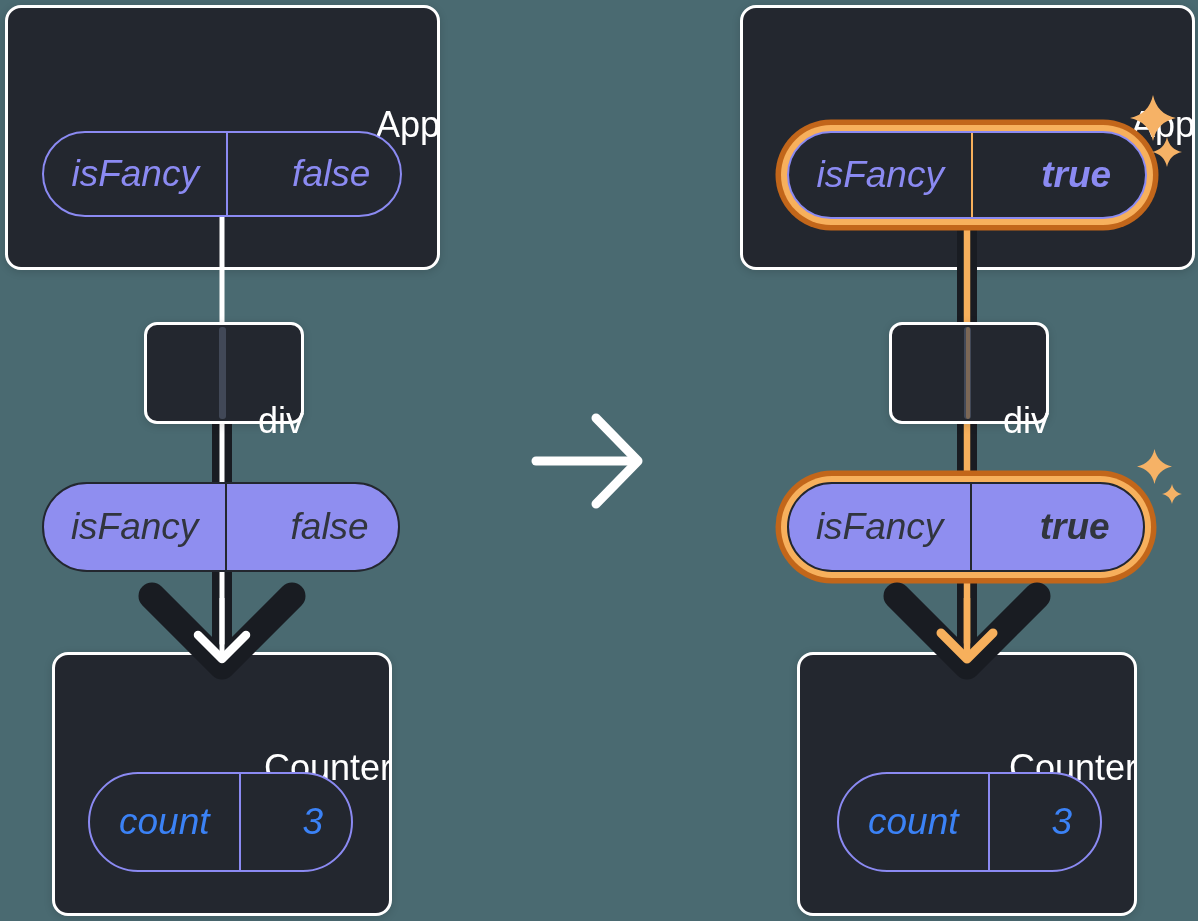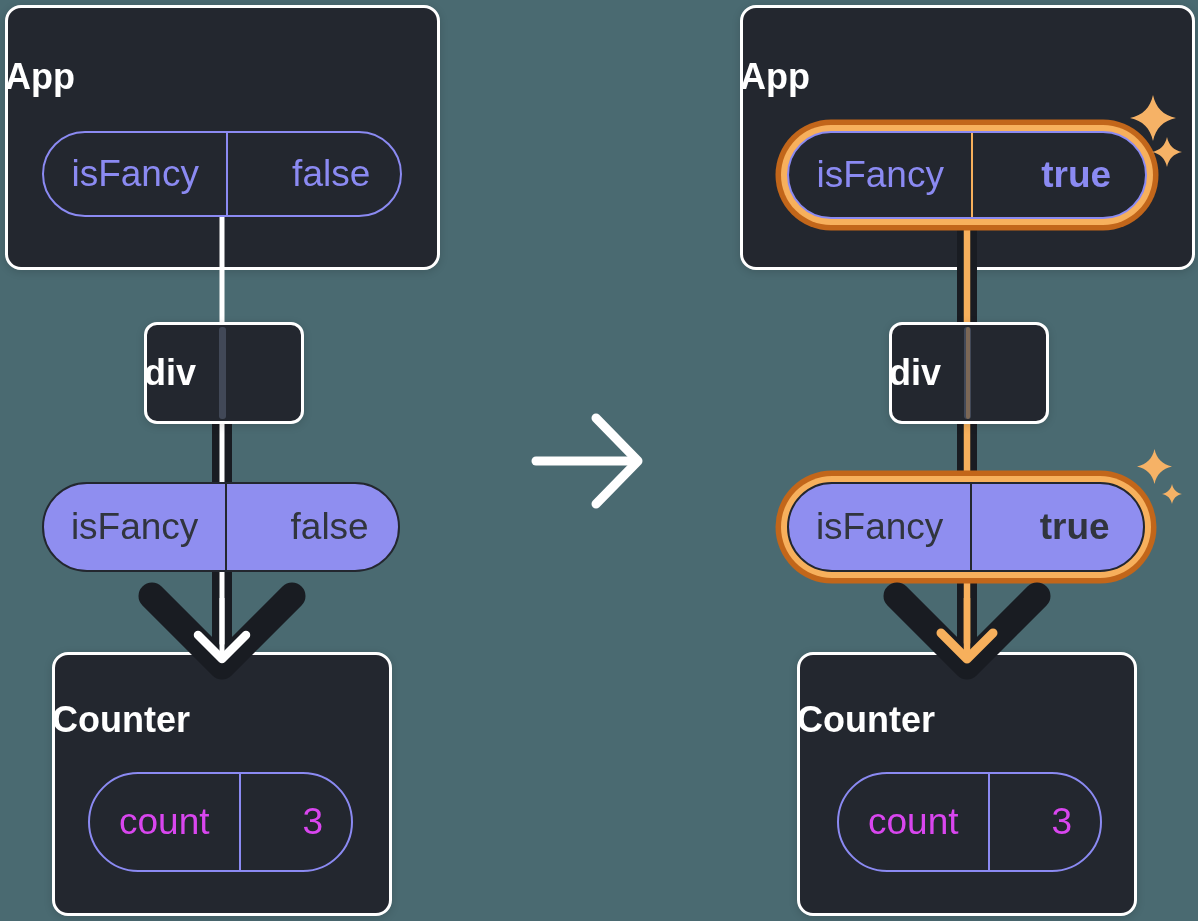--- a/index.html
+++ b/index.html
@@ -11,38 +11,38 @@
   .abs { position:absolute; box-sizing:border-box; }
   .z1 { z-index:1; } .z2 { z-index:2; } .z3 { z-index:3; } .z4 { z-index:4; } .z5 { z-index:5; }
 
   .panel {
     background:#23272f;
     border:3.5px solid #ffffff;
     border-radius:16px;
     box-shadow:0 2px 8px rgba(0,0,0,0.15);
   }
   .title {
-    color:#ffffff; font-size:36px; font-weight:700;
-    text-align:left; line-height:42px;
+    color:#ffffff; font-size:36px; font-weight:400;
+    text-align:right; line-height:42px;margin-top:48px;
   }
-  .pill { border-radius:999px; display:flex; align-items:stretch; overflow:hidden; }
+  .pill { border-radius:999px; display:flex; align-items:stretch; overflow:hidden;font-style:italic; }
   .pill .cell {
     display:flex; align-items:center; justify-content:center;
     font-size:37px; font-weight:400;
   }
   .cell.k { width:57%; } .cell.v { width:43%;margin-left:34px; }
   .count-pill .cell.k { width:66%; } .count-pill .cell.v { width:34%; }
 
   .state-pill { border:2.5px solid #8b8af2; color:#8b8af2; background:#23272f; }
   .state-pill .cell.k { border-right:2.5px solid #8b8af2; }
 
   .prop-pill { background:#8f8ef0; border:2.5px solid #23272f; color:#31353e; }
   .prop-pill .cell.k { border-right:2.5px solid #23272f; }
 
-  .count-pill { border:2.5px solid #8b8af2; color:#d946ef; background:#23272f; }
+  .count-pill { border:2.5px solid #8b8af2; color:#3b82f6; background:#23272f; }
   .count-pill .cell.k { border-right:2.5px solid #8b8af2; }
 
   .ring { box-shadow:0 0 0 6px #f7b05c, 0 0 0 11.5px #c2661a; }
   .state-pill.ring .cell.k { border-right-color:#f7b05c; }
   .v.bold { font-weight:700; }
 
   .band-gray { background:rgba(173,190,230,0.22); border-radius:3px; }
   .band-warm { background:rgba(246,170,85,0.32); border-radius:2px; }
 
   svg { display:block; }

